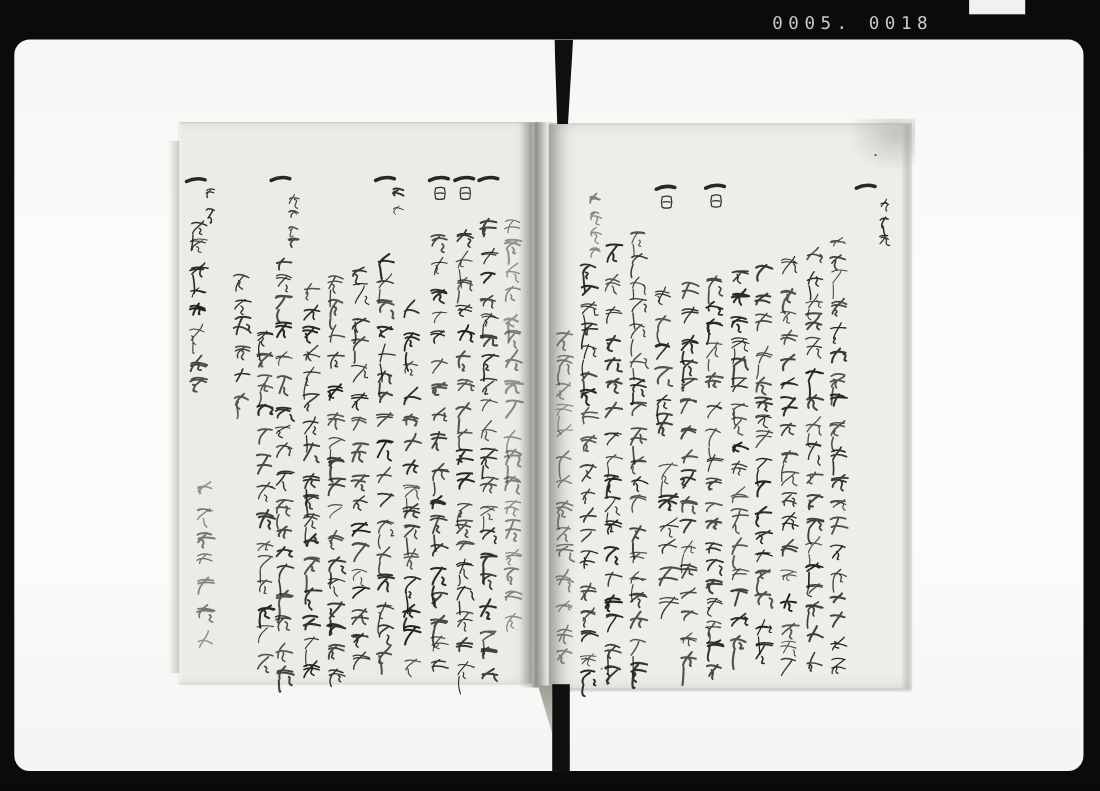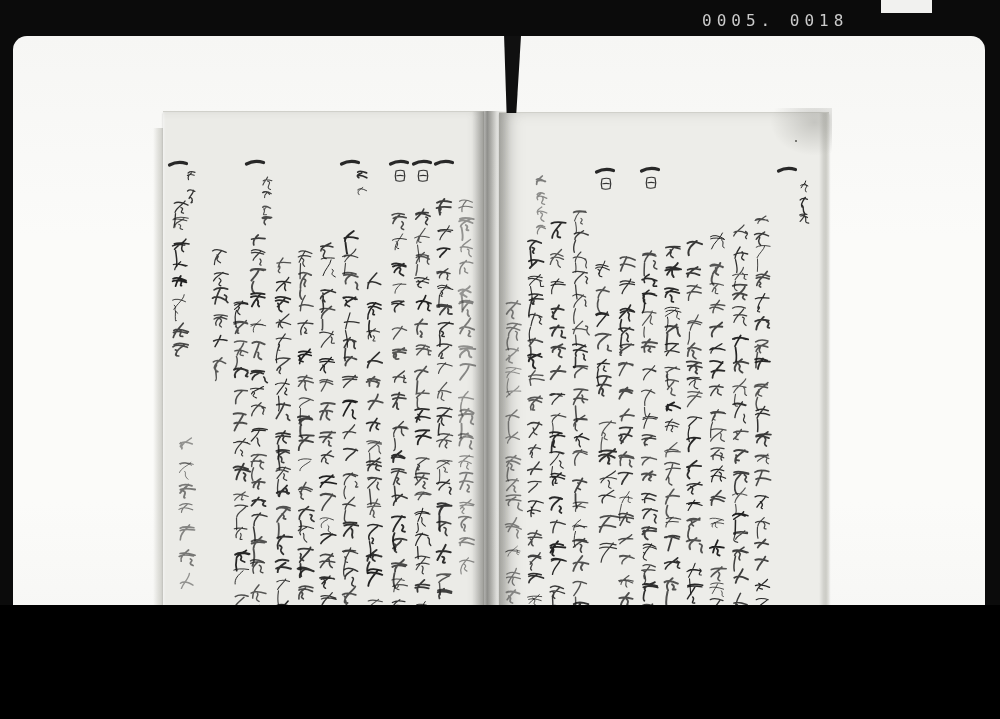--- a/index.html
+++ b/index.html
@@ -1,17 +1,17 @@
 <!DOCTYPE html>
 <html><head>
 <meta charset="utf-8">
 <style>
   html,body{margin:0;padding:0;background:#000;}
   .stage{
-    position:relative;width:1000px;height:605px;overflow:hidden;
+    position:relative;width:1000px;height:719px;overflow:hidden;
     background:#0b0b0b;
     font-family:"DejaVu Sans",sans-serif;
   }
   
   .counter{
     position:absolute;left:702px;top:11px;
     font-family:"DejaVu Sans Mono",monospace;
     font-size:16px;letter-spacing:5px;color:#cbcbcb;
     white-space:pre;
   }

